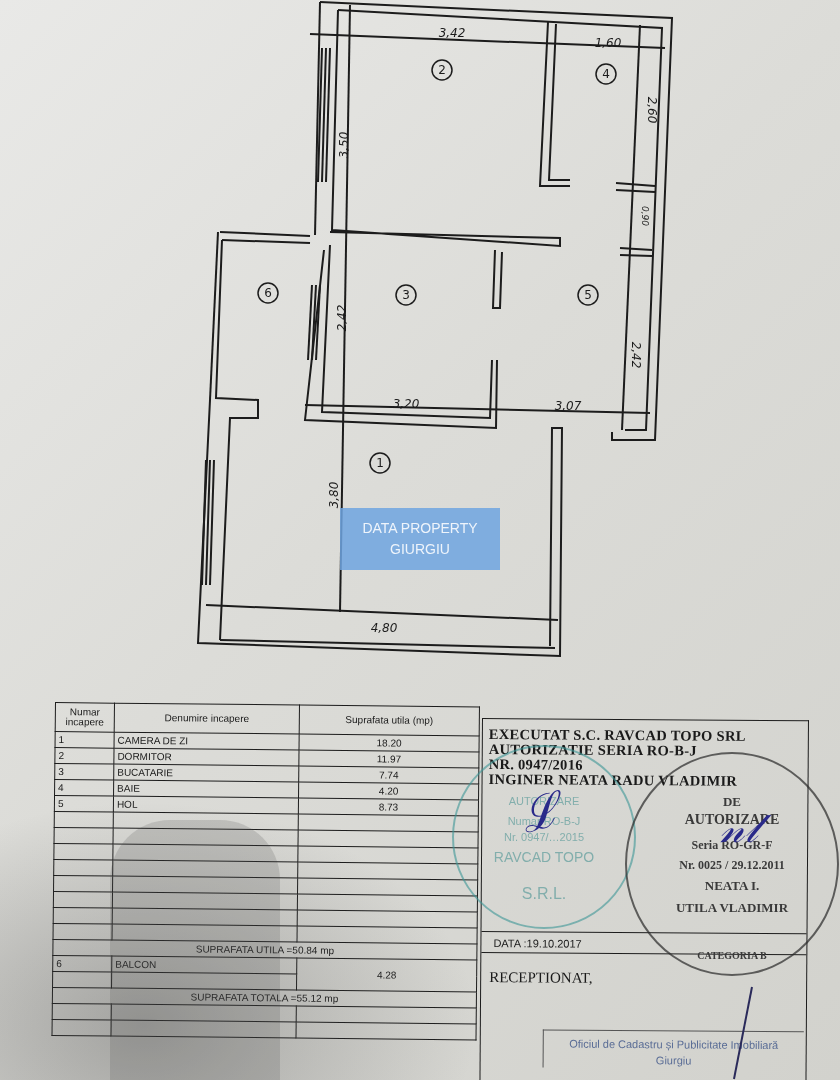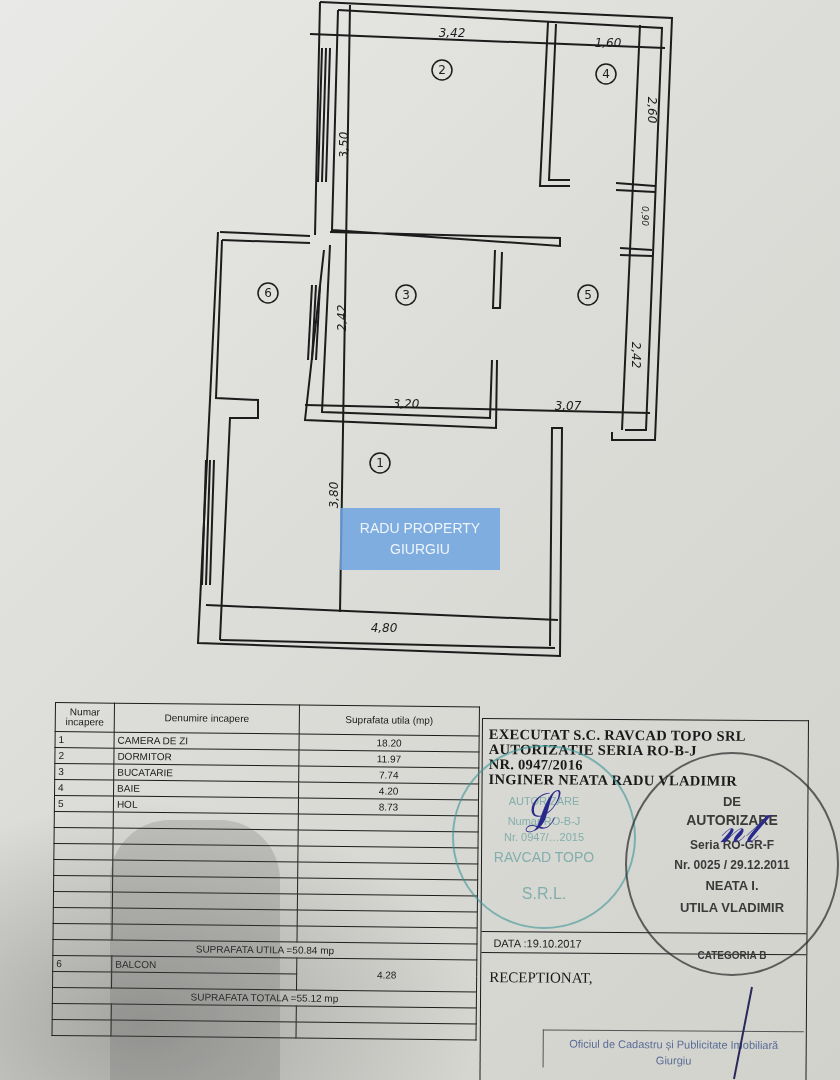--- a/index.html
+++ b/index.html
@@ -21,21 +21,21 @@
   .c3{text-align:center;}
   .sumrow td{height:20px;text-align:center;}
   .info{position:absolute;left:482px;top:718px;width:325px;height:362px;border:1.5px solid #1d1d1d;border-bottom:none;transform:rotate(0.4deg);transform-origin:left top;}
   .info .ex{font-family:"Liberation Serif",serif;font-weight:bold;font-size:14.5px;line-height:15px;padding:8px 0 0 6px;letter-spacing:0.3px;}
   .info .date{position:absolute;left:0;top:212px;width:100%;border-top:1.5px solid #1d1d1d;border-bottom:1.5px solid #1d1d1d;height:22px;font-size:11px;line-height:22px;padding-left:12px;box-sizing:border-box;}
   .info .recep{position:absolute;left:8px;top:250px;font-family:"Liberation Serif",serif;font-weight:normal;font-size:15px;}
   .info .ocpi{position:absolute;left:62px;top:310px;width:260px;border-top:1.5px solid #555;border-left:1.5px solid #555;color:#5a6d96;font-size:11px;text-align:center;padding-top:5px;line-height:16px;}
   .stamp{position:absolute;border-radius:50%;pointer-events:none;}
   .stamp1{left:452px;top:745px;width:180px;height:180px;border:2px solid rgba(60,150,150,0.6);}
   .stamp1 .t{position:absolute;color:rgba(60,140,140,0.55);font-size:11px;width:100%;text-align:center;}
-  .stamp2{left:625px;top:752px;width:210px;height:220px;border:2px solid rgba(40,40,40,0.7);}
+  .stamp2{left:625px;top:752px;width:210px;height:220px;border:2px solid rgba(40,40,40,0.7);font-family:Liberation Serif, serif;}
   .stamp2 .t{position:absolute;width:100%;text-align:center;color:#3a3a3a;font-weight:bold;font-size:13px;}
   .sig{position:absolute;color:#2a2a8a;font-family:"DejaVu Serif",serif;font-style:italic;font-size:46px;pointer-events:none;}
 </style>
 </head>
 <body>
 
 <svg class="plan" viewBox="0 0 840 700" xmlns="http://www.w3.org/2000/svg">
   <g fill="none" stroke="#1c1c1c" stroke-width="2">
 
     <polyline points="320,2 672,18 655,440 612,440 612,432"></polyline>
@@ -104,21 +104,21 @@
     <text x="0" y="0" transform="translate(346,318) rotate(-90)">2,42</text>
     <text x="0" y="0" transform="translate(632,355) rotate(90)">2,42</text>
     <text x="406" y="408">3,20</text>
     <text x="568" y="410">3,07</text>
     <text x="0" y="0" transform="translate(338,495) rotate(-90)">3,80</text>
     <text x="384" y="632">4,80</text>
   </g>
 </svg>
 
 <div class="watermark">
-  <span>RADU PROPERTY</span>
+  <span>DATA PROPERTY</span>
   <span>GIURGIU</span>
 </div>
 
 <table class="rooms">
   <tbody>
       <tr>
     <th class="c1">Numar incapere</th>
     <th class="c2">Denumire incapere</th>
     <th class="c3">Suprafata utila (mp)</th>
   </tr>

